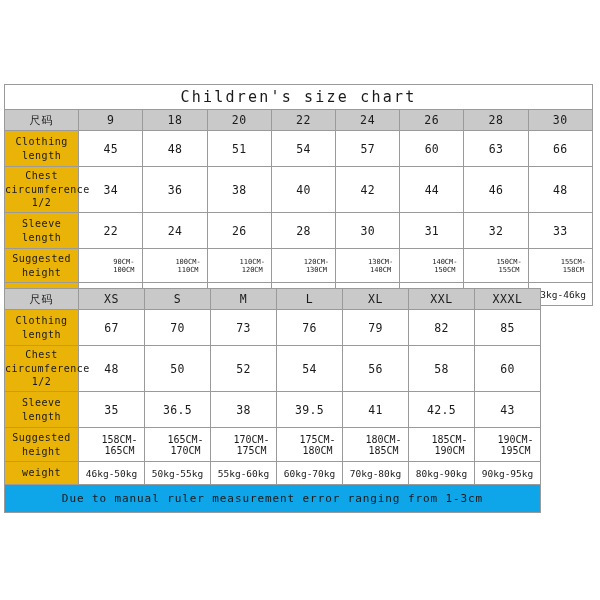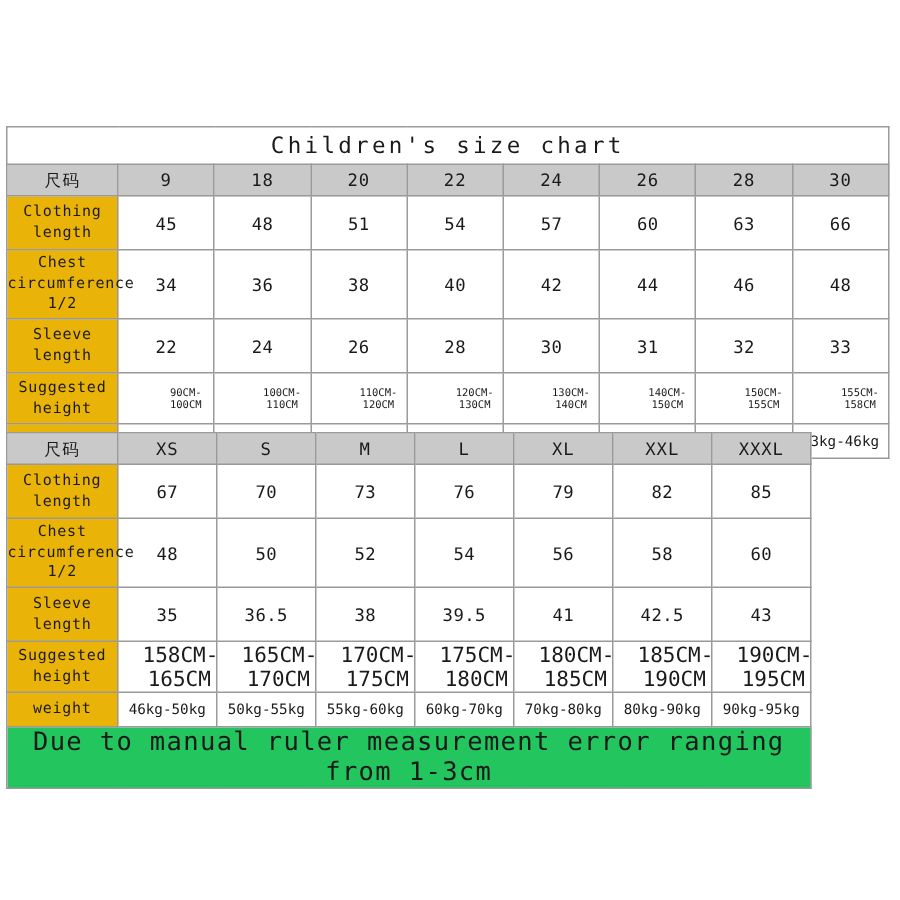--- a/index.html
+++ b/index.html
@@ -106,37 +106,37 @@
   .data-cell.small {
     font-size: 7px;
     letter-spacing: 0;
     padding-left: 26px;
   }
   .data-cell.medium {
     font-size: 9.5px;
     letter-spacing: 0;
   }
   .data-cell.adult-small {
-    font-size: 14px;
+    font-size: 10px;
     letter-spacing: 0;
     padding-left: 16px;
   }
 
   
   tr.r-tall > td { height: 35px; }
   tr.r-xtall > td { height: 45px; margin-left: 24px; }
   tr.r-med > td { height: 33px; }
   tr.r-short > td { height: 22px; }
   tr.r-xshort > td { height: 20px; }
 
   
   .footnote {
-    background: #22c55e;
+    background: #0ea5e9;
     height: 27px;
-    font-size: 17px;
+    font-size: 11px;
     letter-spacing: 0.9px;
     color: #111111;
     font-weight: normal;
     margin-top: 20px;
   }
 
   
   col.label-col-child { width: 74px; }
   col.data-col-child  { width: 64px; }
   col.label-col-adult { width: 74px; }

